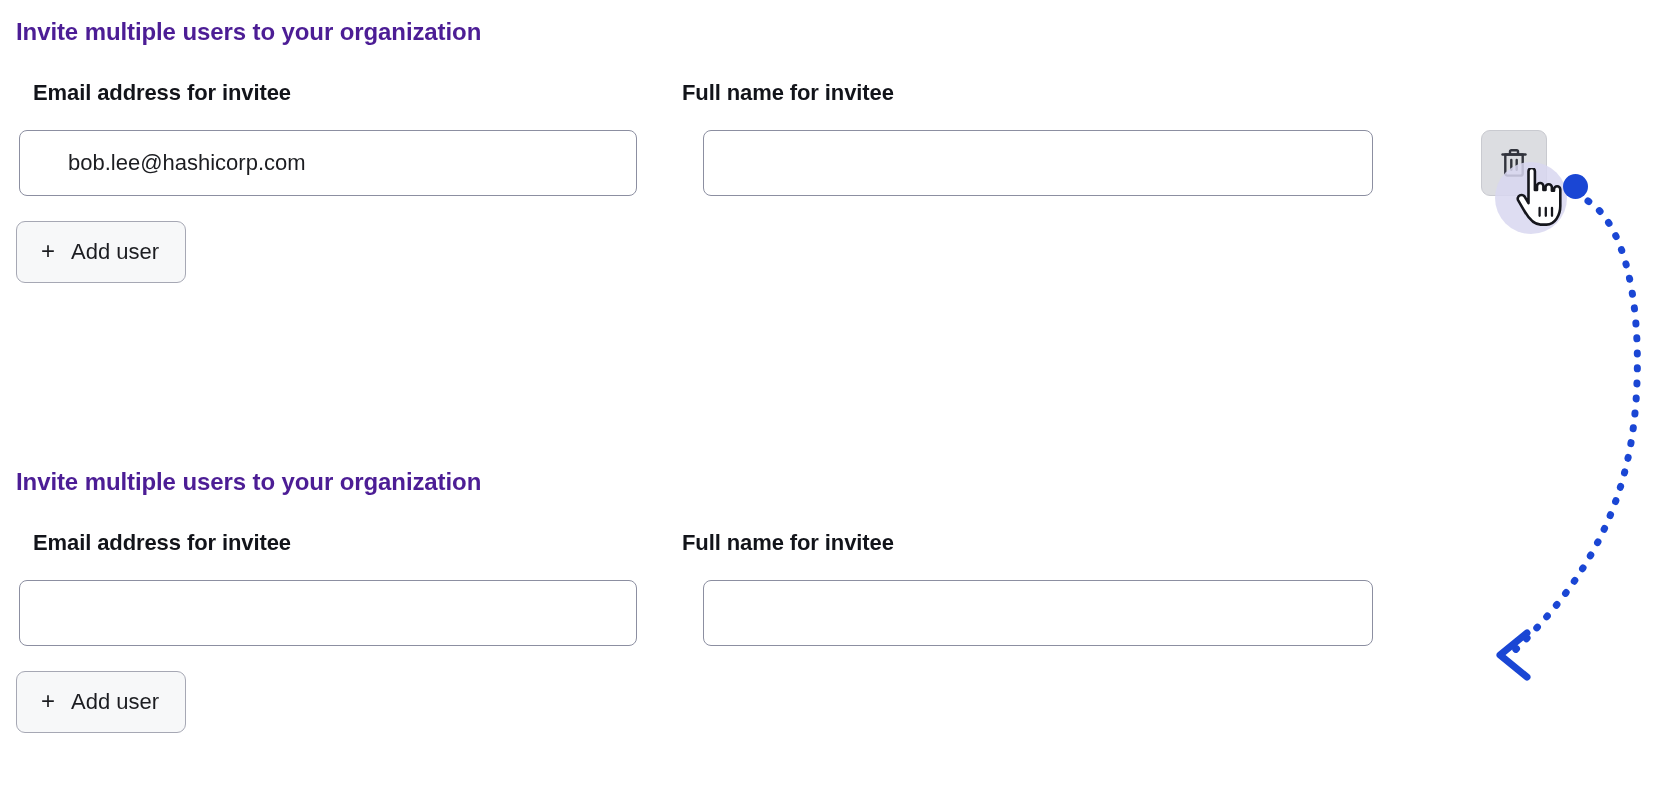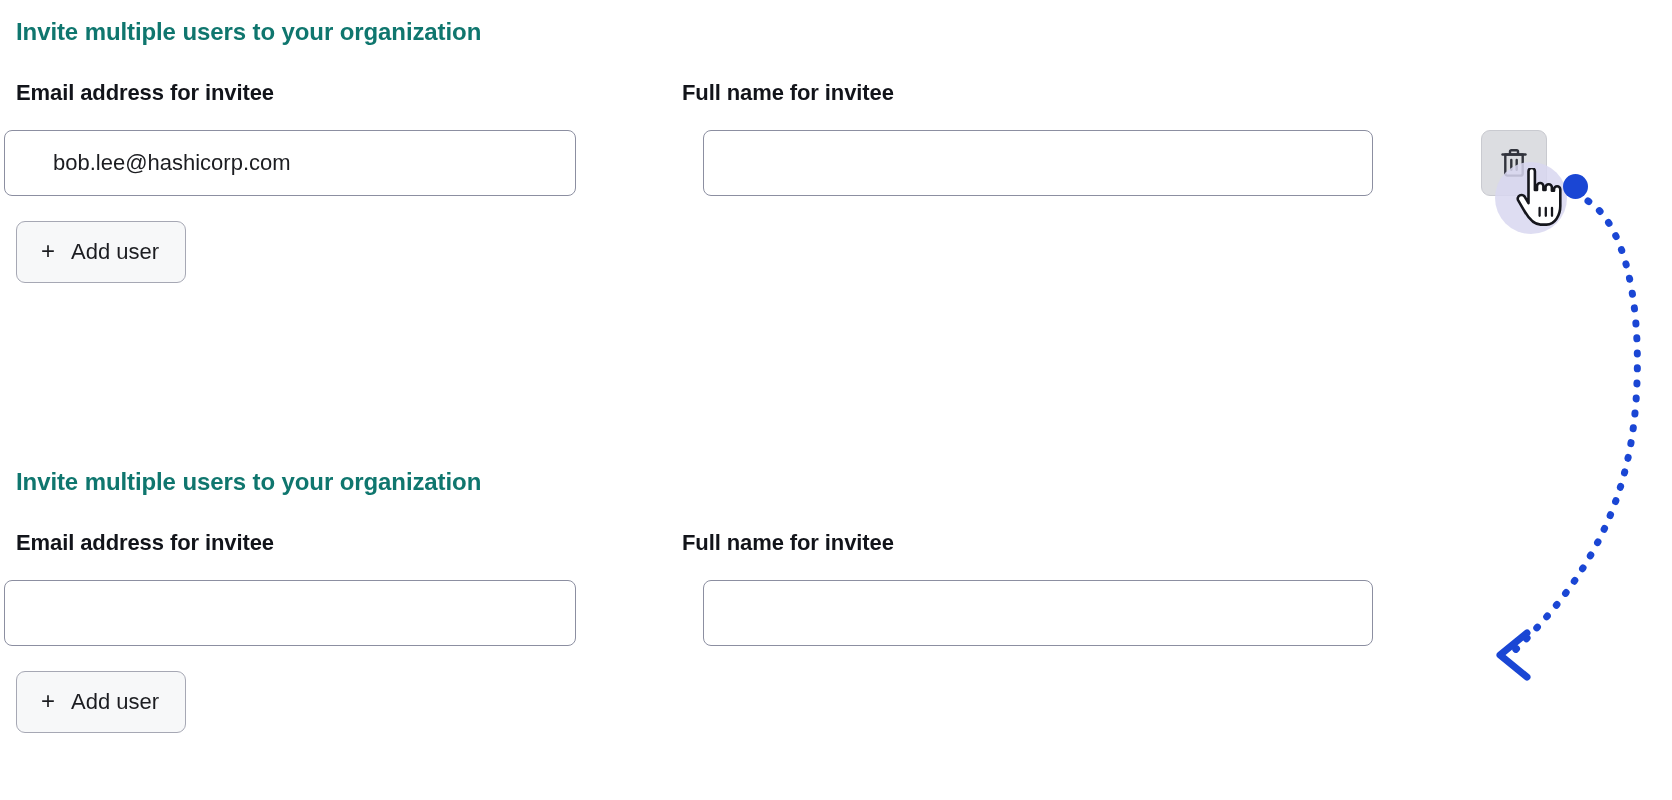--- a/index.html
+++ b/index.html
@@ -30,51 +30,51 @@
   .section-1 { top: 0px; }
   .section-2 { top: 450px; }
 
   .section-heading {
     position: absolute;
     left: 16px;
     top: 18px;
     font-size: 24px;
     font-weight: 600;
     letter-spacing: -0.1px;
-    color: #0f766e;
+    color: #4c1d95;
     white-space: nowrap;
   }
 
   .field-label {
     position: absolute;
     top: 80px;
     font-size: 22px;
     font-weight: 600;
     letter-spacing: -0.1px;
     color: #12141a;
     white-space: nowrap;
   }
-  .label-email { left: 16px; }
+  .label-email { left: 33px; }
   .label-name  { left: 682px; }
 
   .text-input {
     position: absolute;
     top: 130px;
     height: 66px;
     box-sizing: border-box;
     background: #ffffff;
     border: 1.6px solid #8c8fa1;
     border-radius: 8px;
     font-family: "Liberation Sans", sans-serif;
     font-size: 22px;
     color: #1c1d21;
     padding: 0 18px;
     outline: none;
   }
-  .input-email { left: 4px;  width: 572px; padding-left: 48px; }
+  .input-email { left: 19px;  width: 618px; padding-left: 48px; }
   .input-name  { left: 703px; width: 670px; }
   .text-input::placeholder { color: #9a9ca6; }
 
   
   .delete-button {
     position: absolute;
     left: 1481px;
     top: 130px;
     width: 66px;
     height: 66px;

